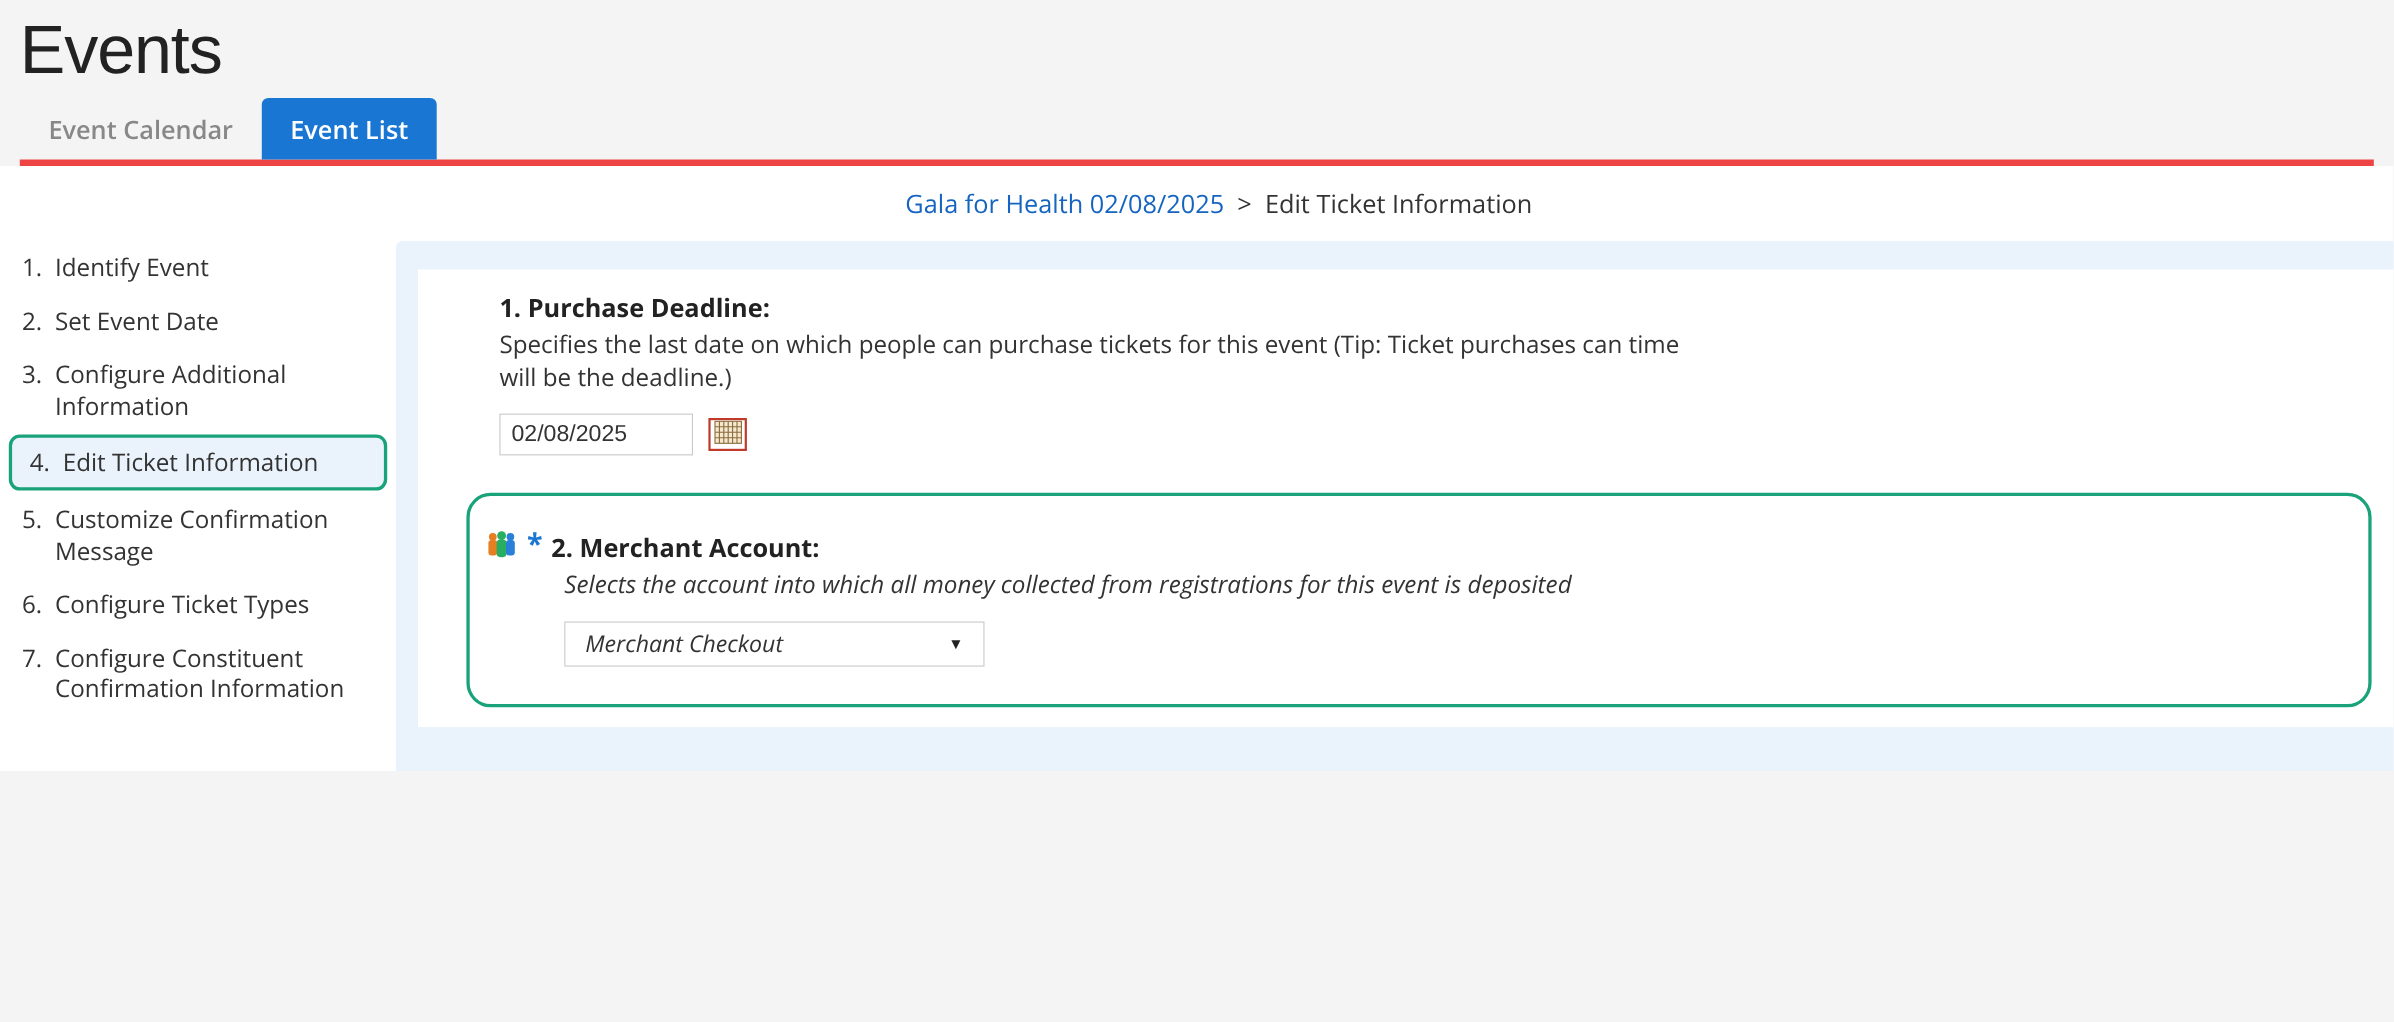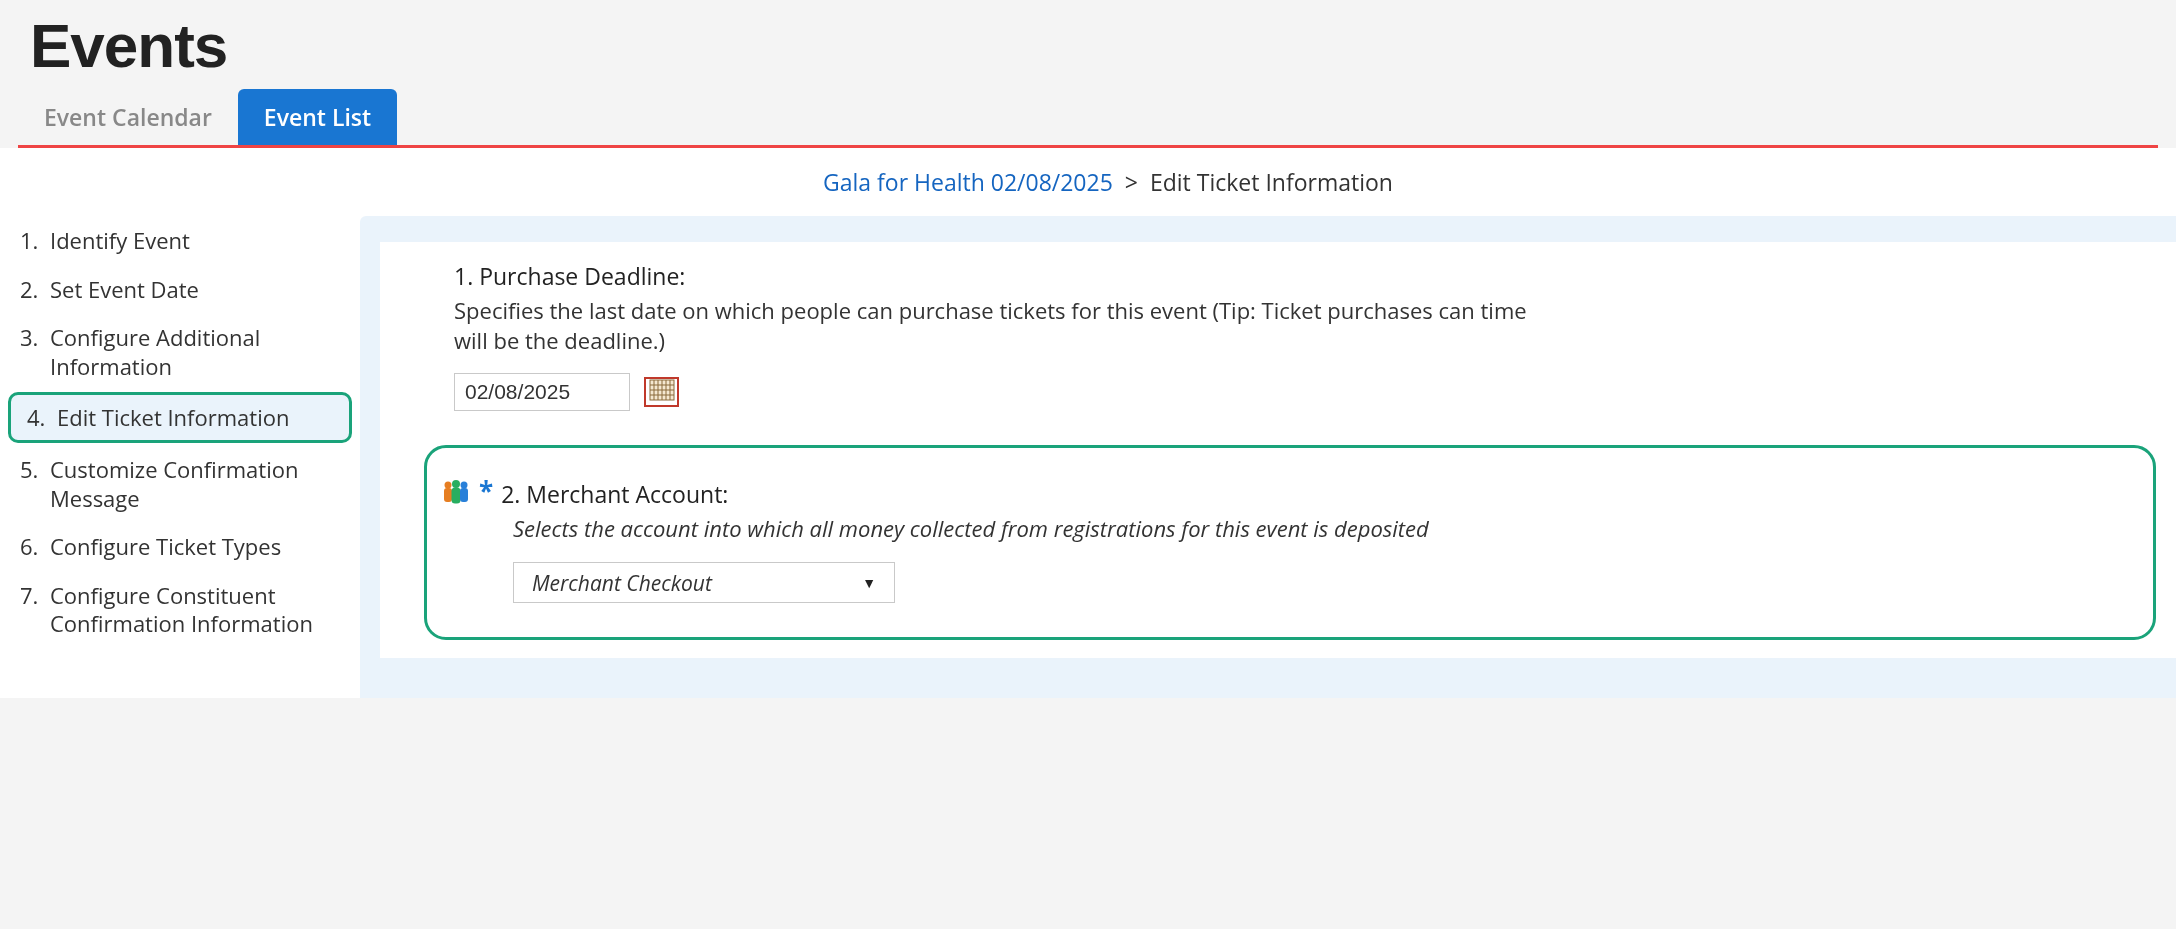--- a/index.html
+++ b/index.html
@@ -1,21 +1,21 @@
 <!DOCTYPE html>
 <html><head>
 <meta charset="utf-8">
 <style>
   * { box-sizing: border-box; margin: 0; padding: 0; }
   body { font-family: "Segoe UI", "Open Sans", Arial, sans-serif; background: #f4f4f4; color: #333; }
 
   .page-header { padding: 10px 18px 0 18px; }
-  .page-title { font-family: "Arial Narrow", "Segoe UI", sans-serif; font-stretch: condensed; font-size: 62px; font-weight: 700; color: #222; letter-spacing: -1px; margin-left: 12px; }
+  .page-title { font-family: "Arial Narrow", "Segoe UI", sans-serif; font-stretch: condensed; font-size: 62px; font-weight: 400; color: #222; letter-spacing: -1px; }
 
-  .tabs { display: flex; align-items: flex-start; border-bottom: 3px solid #ef4444; margin-top: 8px; }
+  .tabs { display: flex; align-items: flex-start; border-bottom: 6px solid #ef4444; margin-top: 8px; }
   .tab { padding: 12px 26px; font-size: 23px; font-weight: 600; color: #888; cursor: pointer; border-top-left-radius: 6px; border-top-right-radius: 6px; }
   .tab.active { background: #1976d2; color: #fff; }
 
   .content-area { background: #fff; padding: 0; }
 
   .breadcrumb { padding: 18px 0 18px 40px; font-size: 23px; color: #333; text-align: center; }
   .breadcrumb a { color: #1565c0; text-decoration: none; }
   .breadcrumb .sep { color: #333; margin: 0 6px; }
 
   .columns { display: flex; align-items: flex-start; }
@@ -27,21 +27,21 @@
   .step-item .label { flex: 1; }
   .step-item.active { background: #eaf3fb; border: 3px solid #1aa37a; border-radius: 10px; margin: 2px 8px; padding: 8px 12px 8px 16px; }
 
   .main-panel { flex: 1; background: #eaf3fb; border-top-left-radius: 6px; padding: 26px 0 40px 20px; min-height: 460px; }
   .main-inner { background: #fff; padding: 18px 0 18px 44px; }
 
   .section { margin-bottom: 34px; }
   .section .heading-row { display: flex; align-items: flex-start; gap: 6px; }
   .section .people-icon { width: 30px; height: 28px; margin-right: 2px; }
   .section .asterisk { color: #1976d2; font-size: 26px; font-weight: bold; line-height: 1; margin-right: 2px; }
-  .section .heading { font-size: 23px; font-weight: 400; color: #222; }
+  .section .heading { font-size: 23px; font-weight: 700; color: #222; }
   .section .desc { font-size: 22px; color: #333; margin-top: 4px; line-height: 1.35; max-width: 1100px; }
 
   .section-indent { padding-left: 30px; }
   .section-indent-2 { padding-left: 72px; font-style: italic; }
 
   .date-row { display: flex; align-items: center; gap: 14px; margin-top: 18px; }
   .date-input { width: 176px; height: 38px; border: 1px solid #c9c9c9; background: #fff; font-size: 21px; color: #333; padding: 4px 10px; }
   .cal-icon-wrap { width: 35px; height: 30px; border: 2px solid #c0392b; display: flex; align-items: center; justify-content: center; cursor: pointer; }
   .cal-icon-wrap svg { width: 26px; height: 22px; }
 

